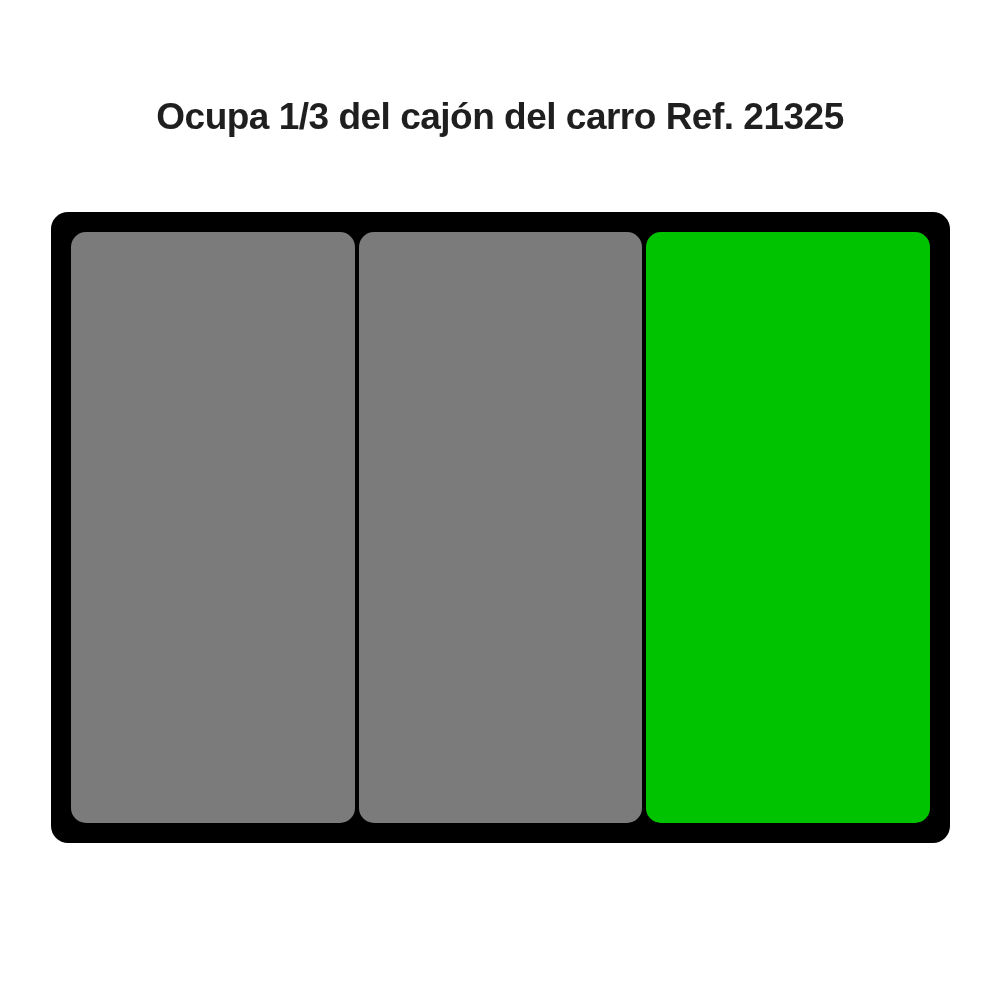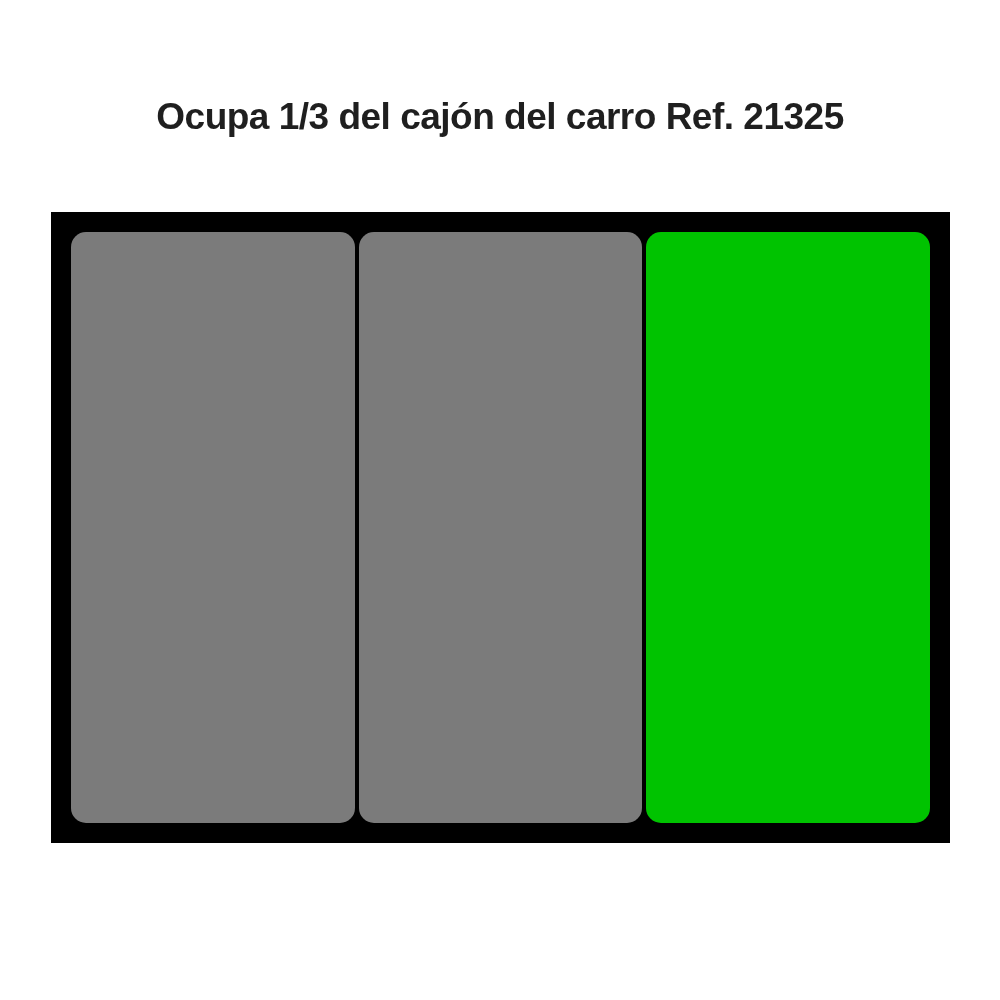--- a/index.html
+++ b/index.html
@@ -1,15 +1,15 @@
 <!DOCTYPE html>
 <html><head>
 <meta charset="utf-8">
 <style>
-  * { margin: 0; padding: 0; box-sizing: border-box; }
+  * { margin: 0; padding: 0; box-sizing: border-box; border-radius: 17px; }
   html, body {
     width: 1000px;
     height: 1000px;
     background: #ffffff;
     font-family: "Liberation Sans", sans-serif;
     overflow: hidden;
   }
   .stage {
     position: relative;
     width: 1000px;

